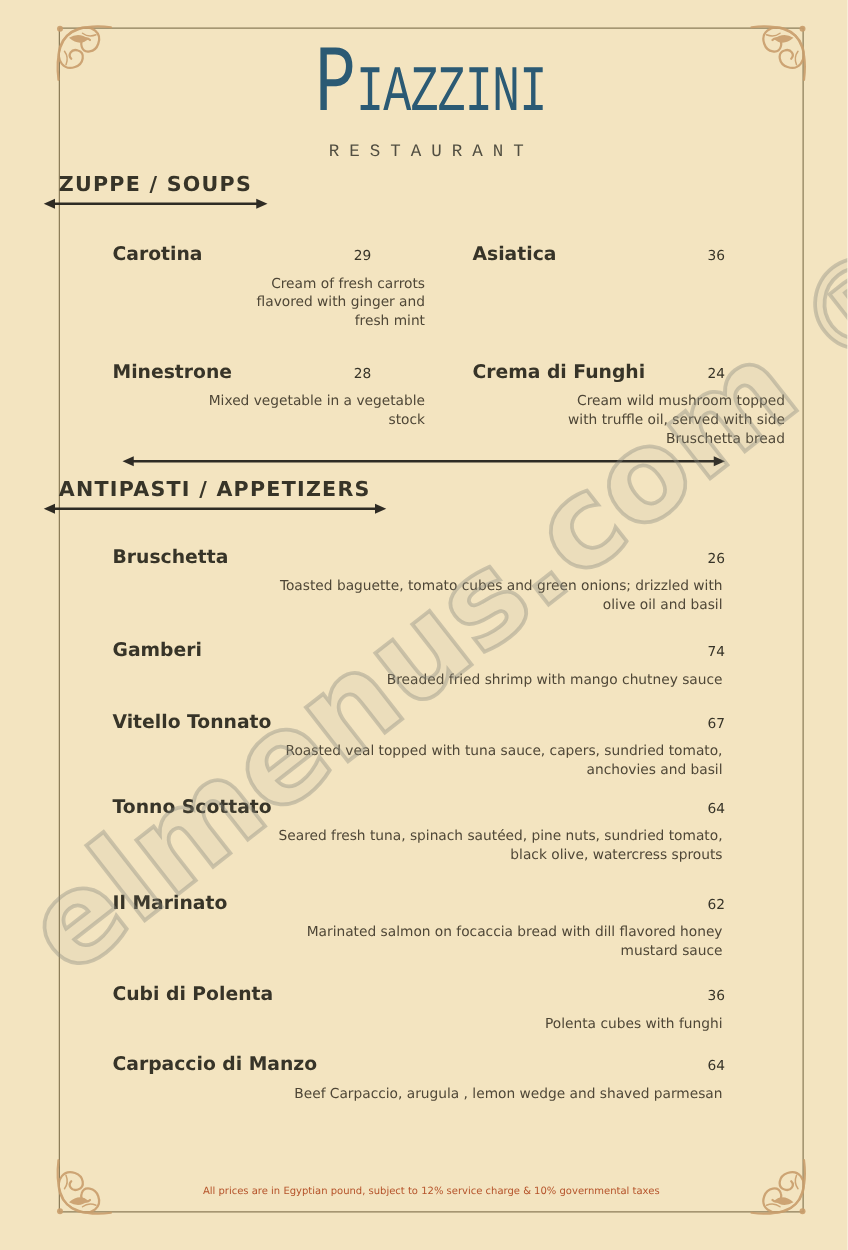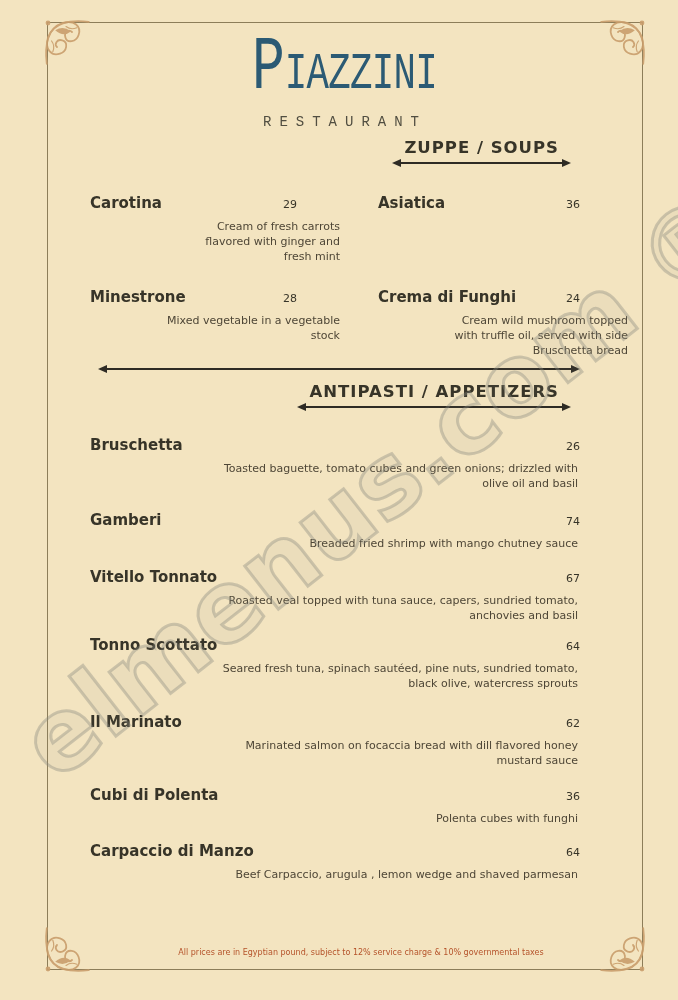--- a/index.html
+++ b/index.html
@@ -22,40 +22,40 @@
   .corner.br { left:588px; top:915px; transform:scale(-1,-1); }
   
   .logo-wrap { position:absolute; left:47px; top:38px; width:596px; text-align:center;
                font-family:Liberation Mono, monospace; }
   .logo-line { display:inline-block; transform:scaleX(.72); transform-origin:center;
                color:#2b5a74; white-space:nowrap; line-height:60px; }
   .logo-p    { font-size:76px; }
   .logo-rest { font-size:52px; letter-spacing:-1px; }
   .logo-sub  { margin-top:0px; font-size:14px; letter-spacing:8px; color:#514e41; }
   
-  .sec-head  { position:absolute; left:47px; width:512px; text-align:right; }
+  .sec-head  { position:absolute; left:47px; width:512px; text-align:left; }
   .sec-head-inner { display:inline-block; }
   .sec-title { font-size:16.5px; font-weight:bold; letter-spacing:1px; color:#373428; line-height:20px; }
   .arrow { position:relative; height:2px; background:#2e2b24; }
   .arrow::before, .arrow::after { content:""; position:absolute; top:-3px; width:0; height:0; }
   .arrow::before { left:-7px;  border-style:solid; border-width:4px 9px 4px 0; border-color:transparent #2e2b24 transparent transparent; }
   .arrow::after  { right:-7px; border-style:solid; border-width:4px 0 4px 9px; border-color:transparent transparent transparent #2e2b24; }
   .sec-head-inner .arrow { width:calc(100% + 10px); margin:4px 0 0 -5px; }
   .arrow.divider { position:absolute; }
   
   .menu-item { position:absolute; }
   .item-head { display:flex; justify-content:space-between; align-items:baseline;gap:31px; }
   .item-name { font-size:15px; font-weight:bold; color:#373428; line-height:20px; }
   .item-price{ font-size:11px; font-weight:normal; color:#373428; }
   .item-desc { white-space:pre-line; font-size:11px; line-height:15px; color:#4e4636;
                margin:6px 0 0 10px; width:478px;text-align:right; }
   .menu-item.soup .item-desc { width:240px; }
   
   .footer-note { position:absolute; left:47px; top:948px; width:596px; text-align:center;
-                 font-size:8px; color:#b5532a;margin-left:16px; }
+                 font-size:8px; color:#b5532a; }
   
   .watermark {
     position:absolute; left:-50px; top:445px; width:800px; text-align:center;
     font-size:100px; font-weight:bold; line-height:130px; white-space:nowrap;
     transform:rotate(-38deg);
     color:rgba(140,138,128,0.07);
     -webkit-text-stroke:3px rgba(138,136,126,0.38);
     pointer-events:none; z-index:9;
   }
 </style>

